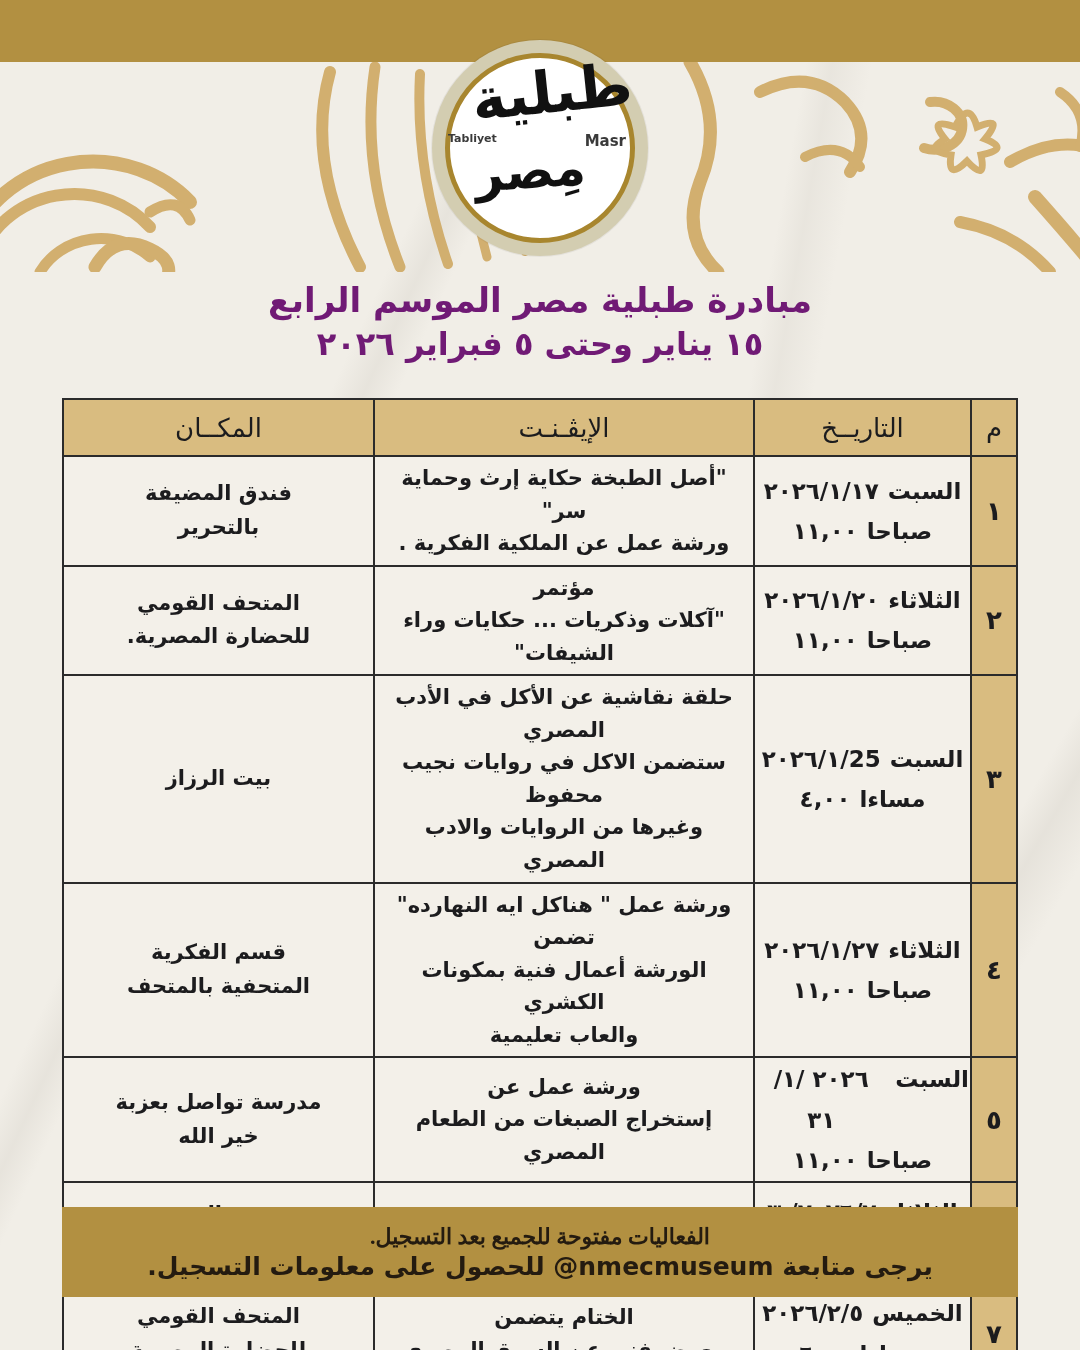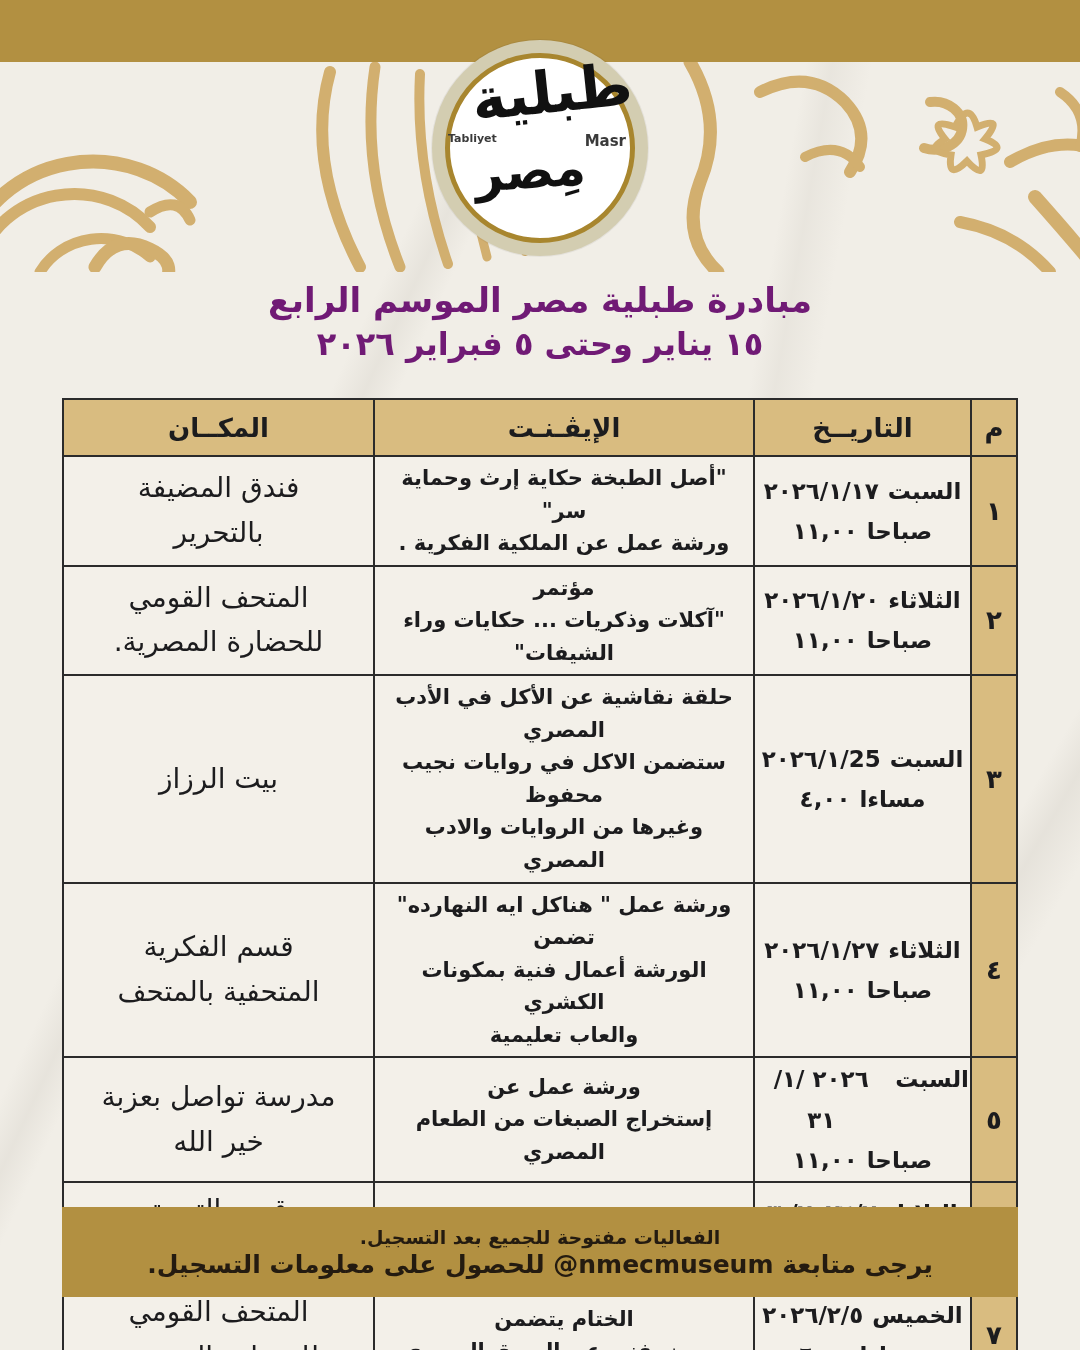--- a/index.html
+++ b/index.html
@@ -31,37 +31,37 @@
   .title{position:absolute;left:0;top:278px;width:1080px;text-align:center;color:#701a75;direction:rtl;}
   .title-l1{font-size:34px;font-weight:bold;line-height:1.35;}
   .title-l2{font-size:32px;font-weight:bold;line-height:1.3;letter-spacing:1px;}
   table.sched{
     position:absolute;left:62px;top:398px;width:956px;border-collapse:collapse;direction:rtl;
     table-layout:fixed;
   }
   table.sched th, table.sched td{
     border:2px solid #2b2b2b;text-align:center;vertical-align:middle;color:#1c1c1e;
   }
-  table.sched th{background:#d9bc80;height:53px;font-size:26px;font-weight:bold;}
+  table.sched th{background:#d9bc80;height:53px;font-size:26px;font-weight:normal;}
   td.numcell{background:#d9bc80;font-size:26px;font-weight:bold;}
   td.datacell{background:#f3f0e9;}
   .col-num{width:46px;}
   .col-date{width:217px;}
   .col-event{width:380px;}
   .col-place{width:311px;}
   .date-line{display:flex;direction:ltr;justify-content:center;align-items:baseline;gap:9px;
     font-size:23px;font-weight:bold;line-height:1.75;}
   .event-text{font-size:21px;font-weight:bold;white-space:pre-line;line-height:1.55;direction:rtl;padding:4px 6px;}
-  .place-text{font-size:28px;font-weight:normal;white-space:pre-line;line-height:1.6;direction:rtl;padding:4px 6px;}
+  .place-text{font-size:21px;font-weight:bold;white-space:pre-line;line-height:1.6;direction:rtl;padding:4px 6px;}
   .footer{
     position:absolute;left:62px;top:1207px;width:956px;height:90px;background:#b29041;
     display:flex;flex-direction:column;justify-content:center;align-items:center;gap:2px;
     color:#241b10;direction:rtl;
   }
-  .footer-l1{font-size:19px;font-weight:bold;}
+  .footer-l1{font-size:22px;font-weight:bold;font-family:Liberation Serif, serif;}
   .footer-l2{font-size:25px;font-weight:bold;}
   .footer-l2 bdi{font-family:"DejaVu Sans", sans-serif;}
   .r1{height:100px}.r2{height:100px}.r3{height:130px}.r4{height:115px}
   .r5{height:100px}.r6{height:100px}.r7{height:103px}
 </style>
 </head>
 <body>
 
 <div class="topbar"></div>
 

